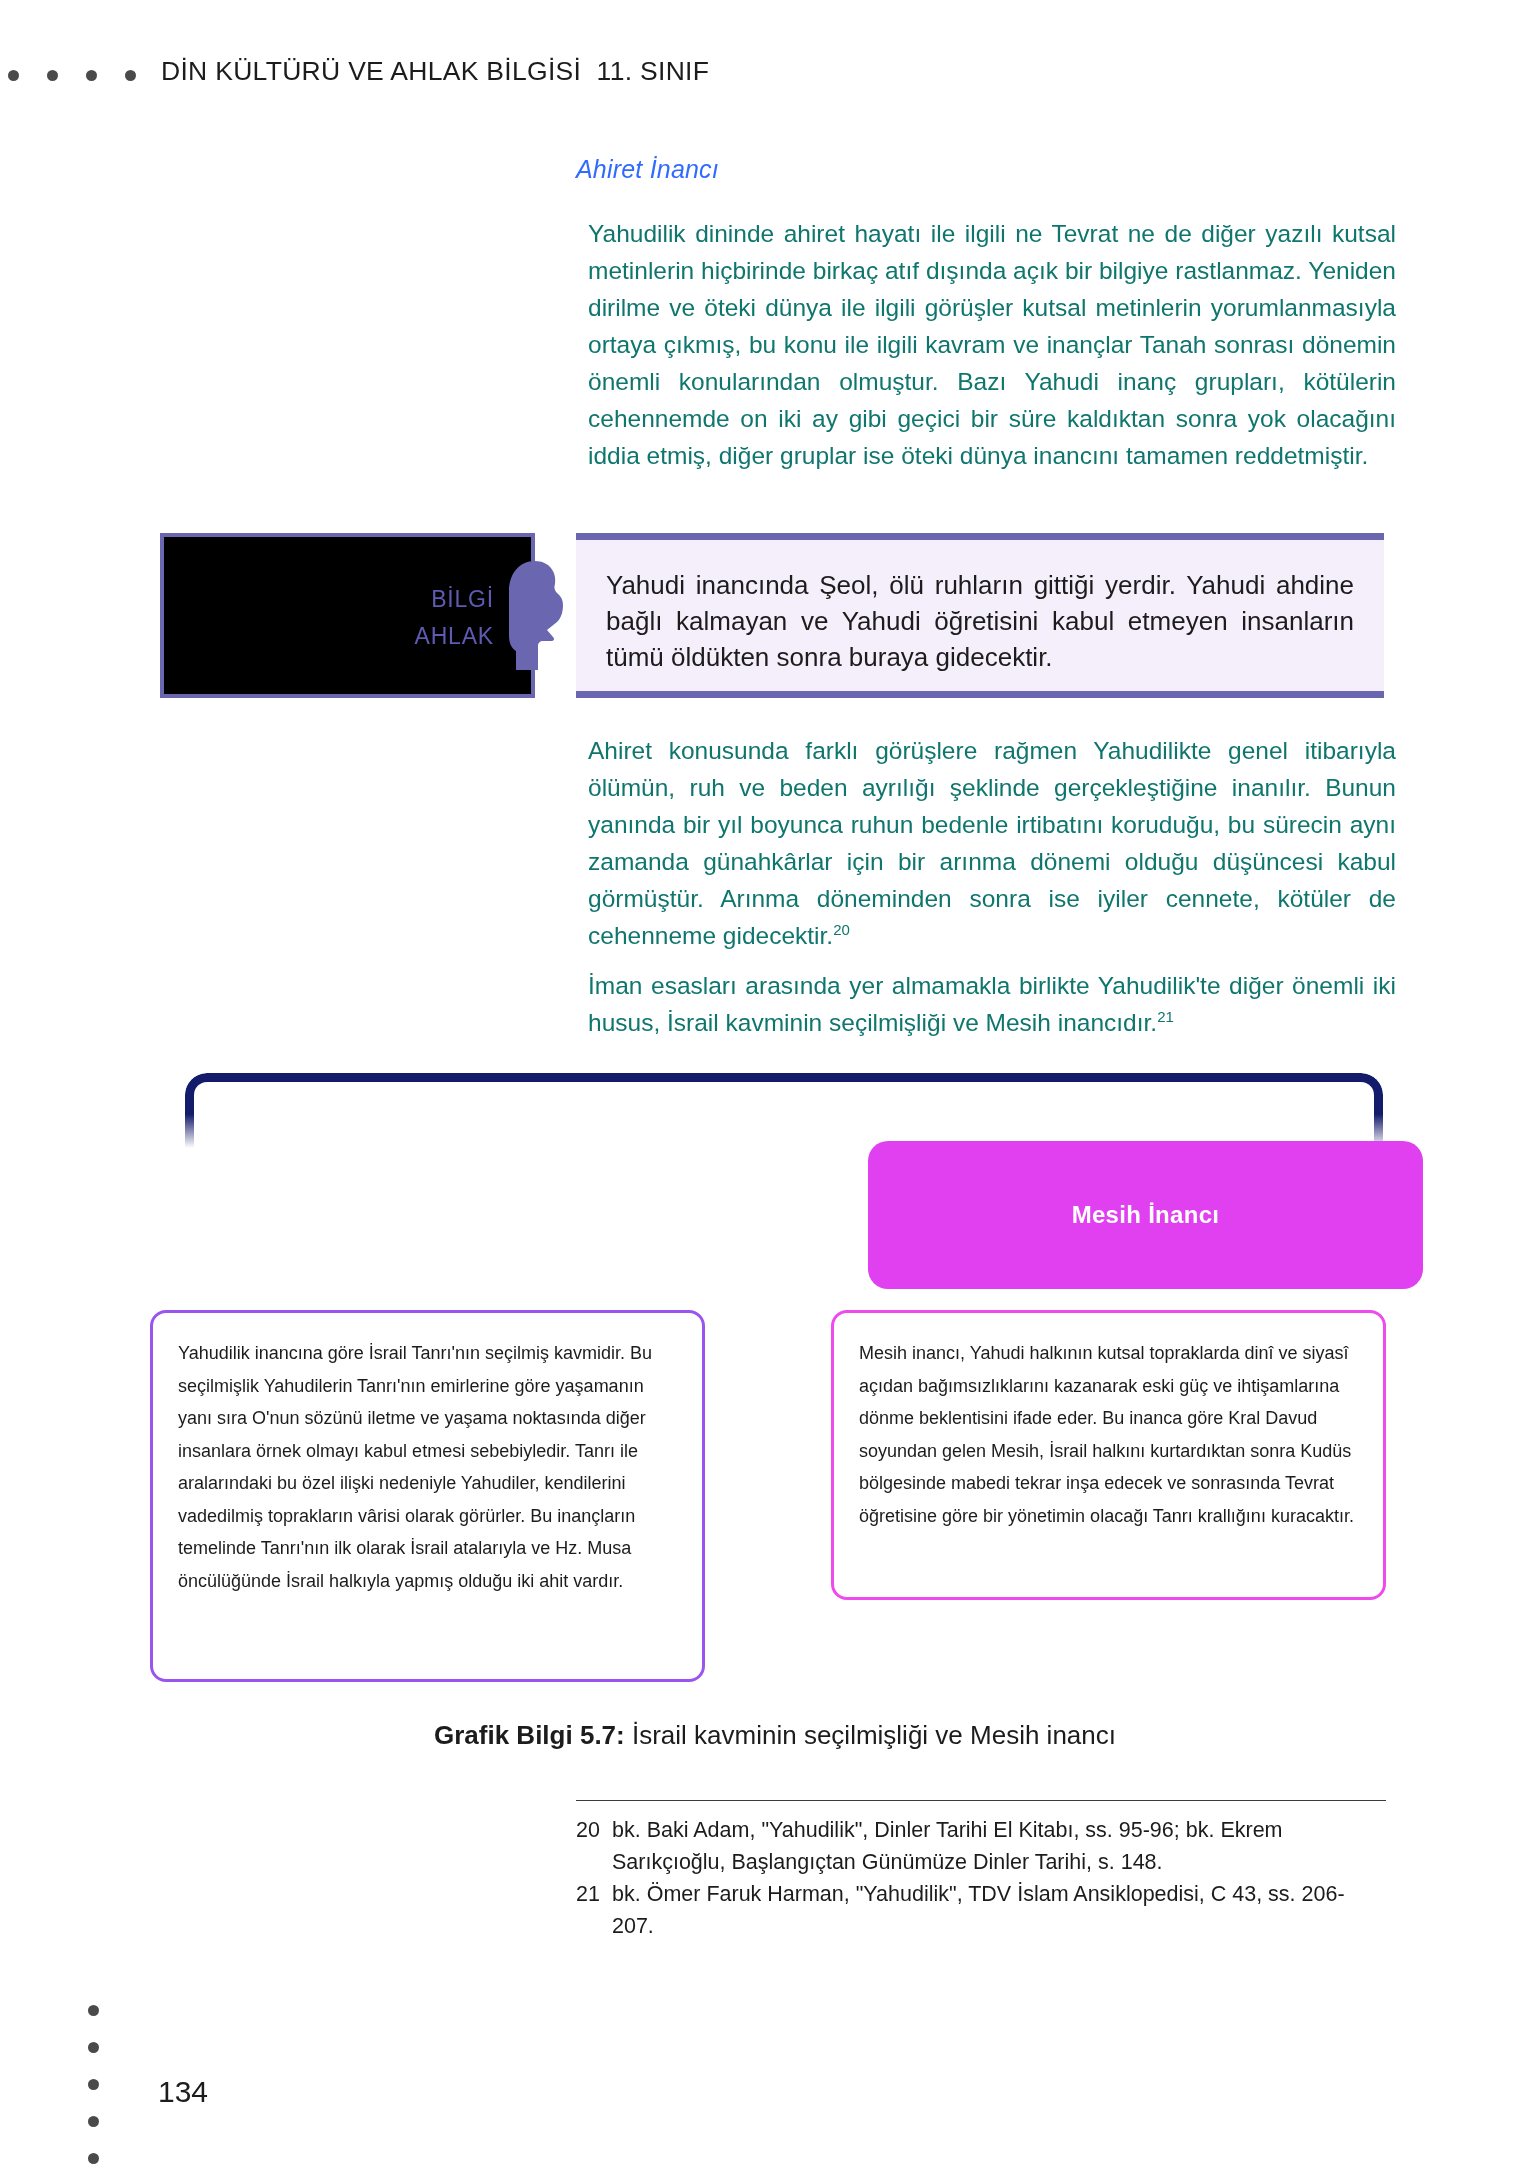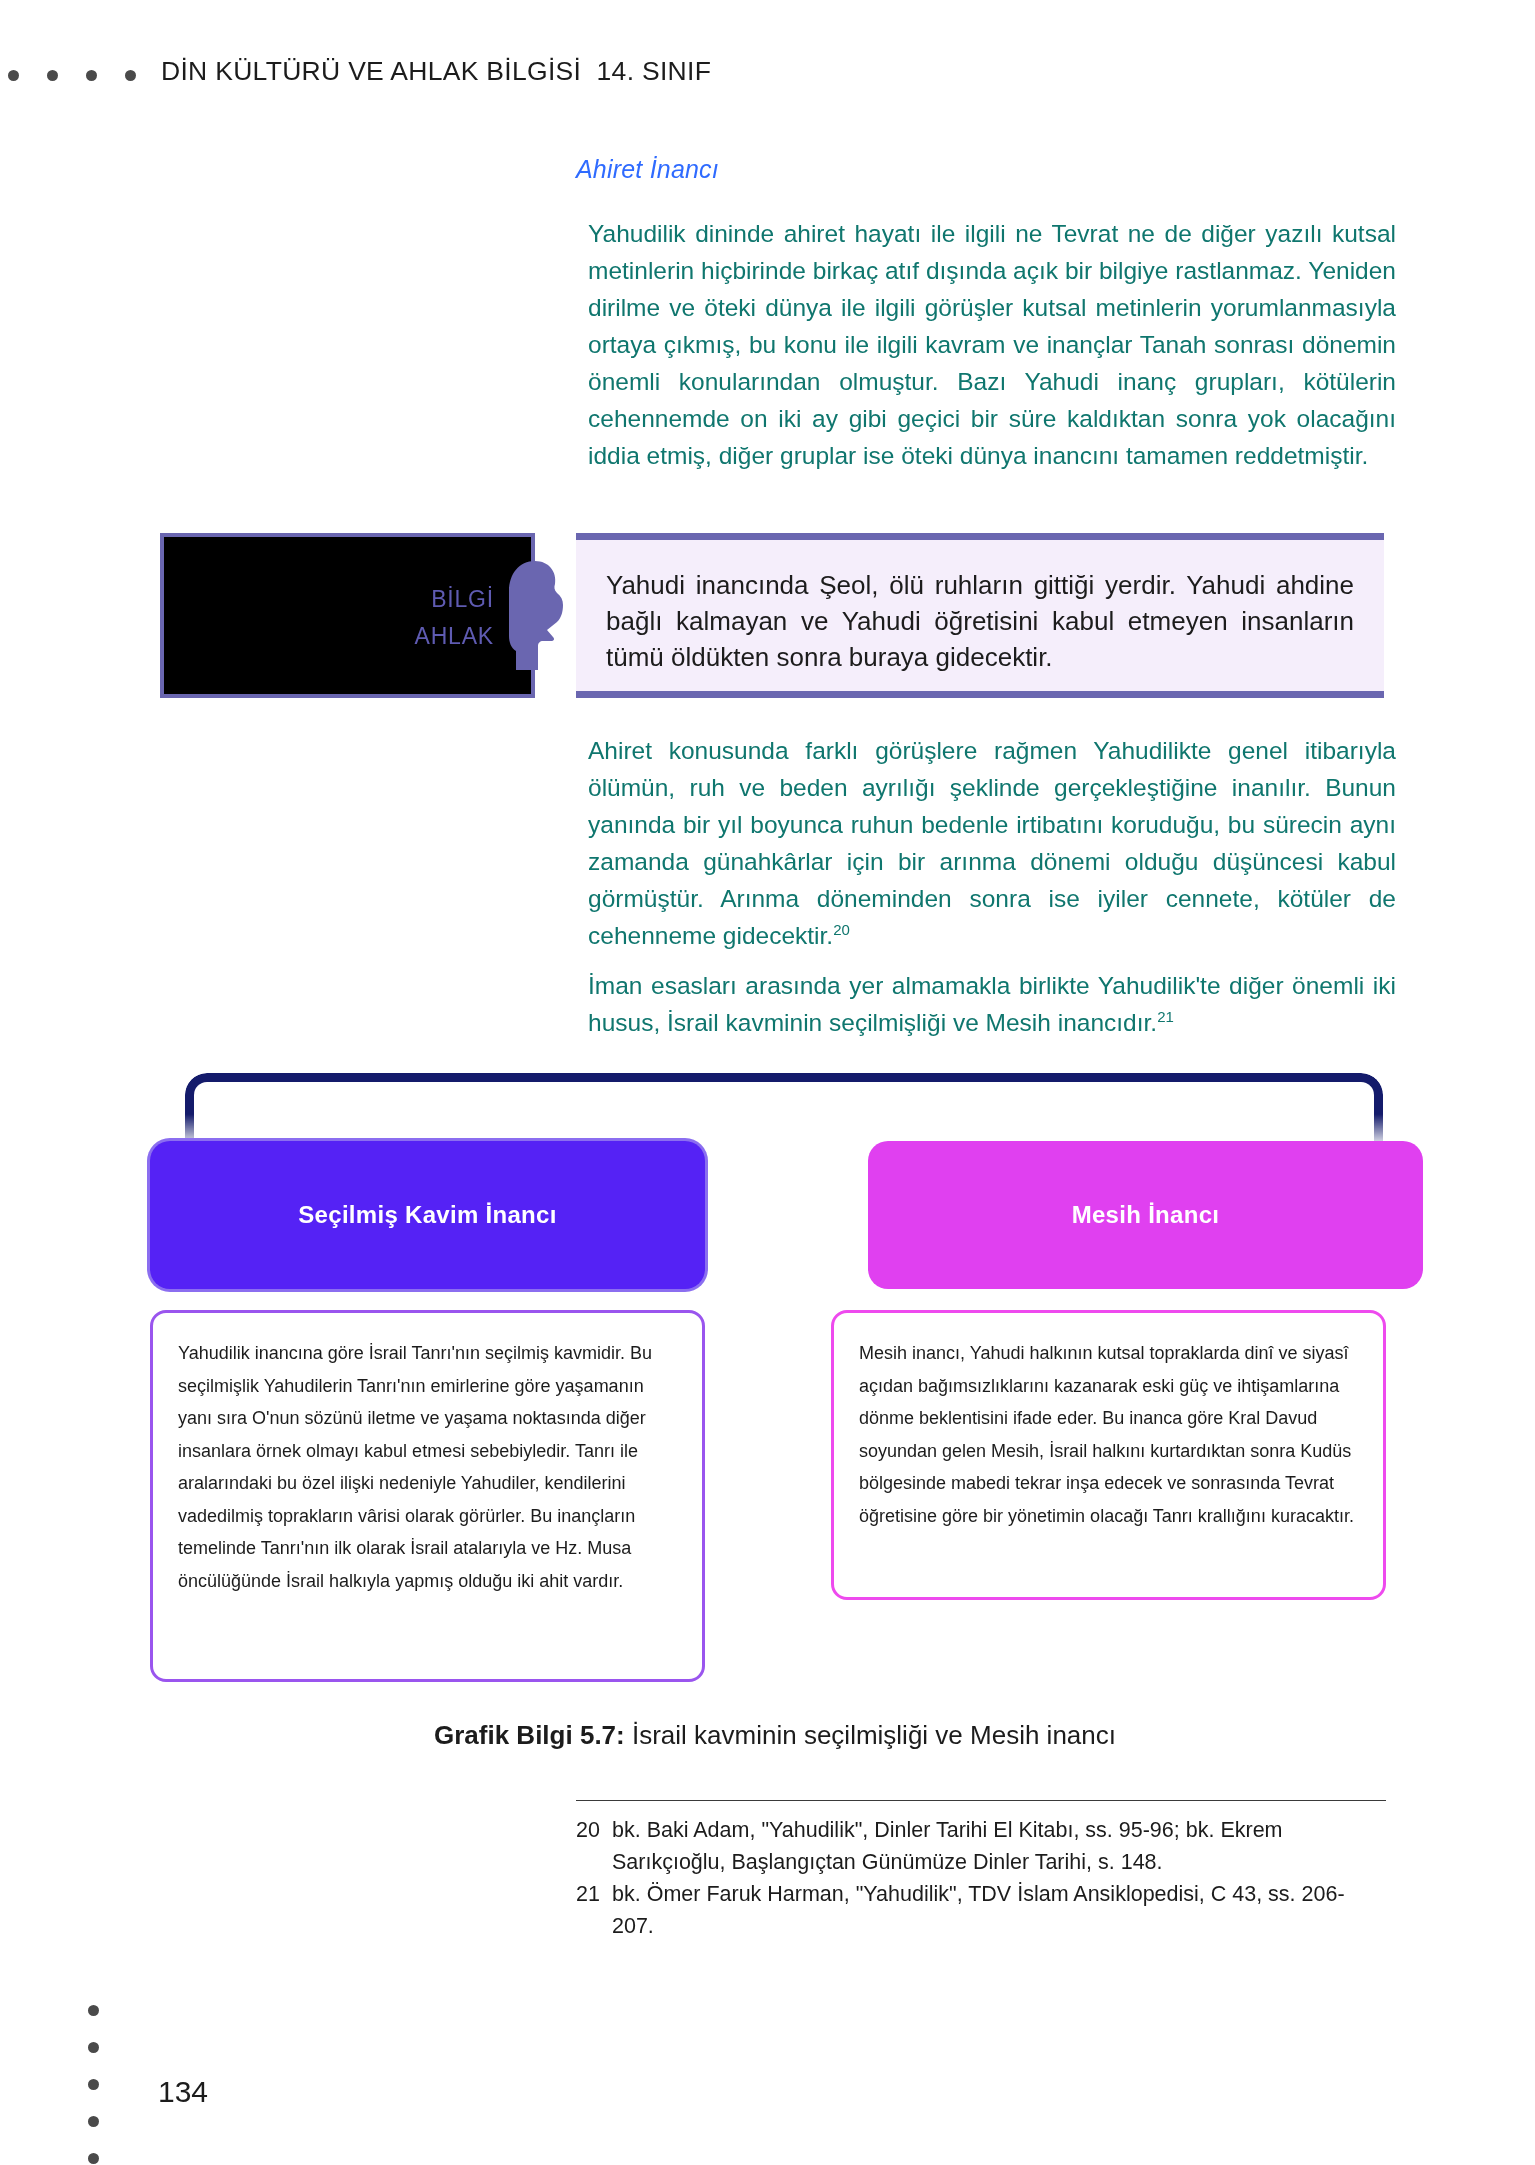--- a/index.html
+++ b/index.html
@@ -225,21 +225,21 @@
 </head>
 <body>
 
 <div id="page-header">
   <div id="header-dots">
     <span class="dot"></span>
     <span class="dot"></span>
     <span class="dot"></span>
     <span class="dot"></span>
   </div>
-  <div id="header-title">DİN KÜLTÜRÜ VE AHLAK BİLGİSİ  14. SINIF</div>
+  <div id="header-title">DİN KÜLTÜRÜ VE AHLAK BİLGİSİ  11. SINIF</div>
 </div>
 
 <div id="sec-heading">Ahiret İnancı</div>
 
 <p id="para-1" class="col-right body-p">Yahudilik dininde ahiret hayatı ile ilgili ne Tevrat ne de diğer yazılı kutsal metinlerin hiçbirinde birkaç atıf dışında açık bir bilgiye rastlanmaz. Yeniden dirilme ve öteki dünya ile ilgili görüşler kutsal metinlerin yorumlanmasıyla ortaya çıkmış, bu konu ile ilgili kavram ve inançlar Tanah sonrası dönemin önemli konularından olmuştur. Bazı Yahudi inanç grupları, kötülerin cehennemde on iki ay gibi geçici bir süre kaldıktan sonra yok olacağını iddia etmiş, diğer gruplar ise öteki dünya inancını tamamen reddetmiştir.</p>
 
 <div id="bilgi-wrap">
 
   <div id="bilgi-label-box">
     <div id="bilgi-label">
@@ -258,23 +258,20 @@
 </div>
 
 <p id="para-2" class="col-right body-p"><span>Ahiret konusunda farklı görüşlere rağmen Yahudilikte genel itibarıyla ölümün, ruh ve beden ayrılığı şeklinde gerçekleştiğine inanılır. Bunun yanında bir yıl boyunca ruhun bedenle irtibatını koruduğu, bu sürecin aynı zamanda günahkârlar için bir arınma dönemi olduğu düşüncesi kabul görmüştür. Arınma döneminden sonra ise iyiler cennete, kötüler de cehenneme gidecektir.</span><sup>20</sup></p>
 
 <p id="para-3" class="col-right body-p"><span>İman esasları arasında yer almamakla birlikte Yahudilik'te diğer önemli iki husus, İsrail kavminin seçilmişliği ve Mesih inancıdır.</span><sup>21</sup></p>
 
 <div id="diagram">
 
   <div id="bracket"></div>
 
-  <div id="node-head-left" class="node-head">
-    <span>Seçilmiş Kavim  İnancı</span>
-  </div>
   <div id="node-head-right" class="node-head">
     <span>Mesih İnancı</span>
   </div>
 
   <div id="node-body-left" class="node-body">Yahudilik inancına göre İsrail Tanrı'nın seçilmiş kavmidir. Bu seçilmişlik Yahudilerin Tanrı'nın emirlerine göre yaşamanın yanı sıra O'nun sözünü iletme ve yaşama noktasında diğer insanlara örnek olmayı kabul etmesi sebebiyledir. Tanrı ile aralarındaki bu özel ilişki nedeniyle Yahudiler, kendilerini vadedilmiş toprakların vârisi olarak görürler. Bu inançların temelinde Tanrı'nın ilk olarak İsrail atalarıyla ve Hz. Musa öncülüğünde İsrail halkıyla yapmış olduğu iki ahit vardır.</div>
   <div id="node-body-right" class="node-body">Mesih inancı, Yahudi halkının kutsal topraklarda dinî ve siyasî açıdan bağımsızlıklarını kazanarak eski güç ve ihtişamlarına dönme beklentisini ifade eder. Bu inanca göre Kral Davud soyundan gelen Mesih, İsrail halkını kurtardıktan sonra Kudüs bölgesinde mabedi tekrar inşa edecek ve sonrasında Tevrat öğretisine göre bir yönetimin olacağı Tanrı krallığını kuracaktır.</div>
 </div>
 
 <div id="caption"><b>Grafik Bilgi 5.7:</b><span> İsrail kavminin seçilmişliği ve Mesih inancı</span></div>
 

